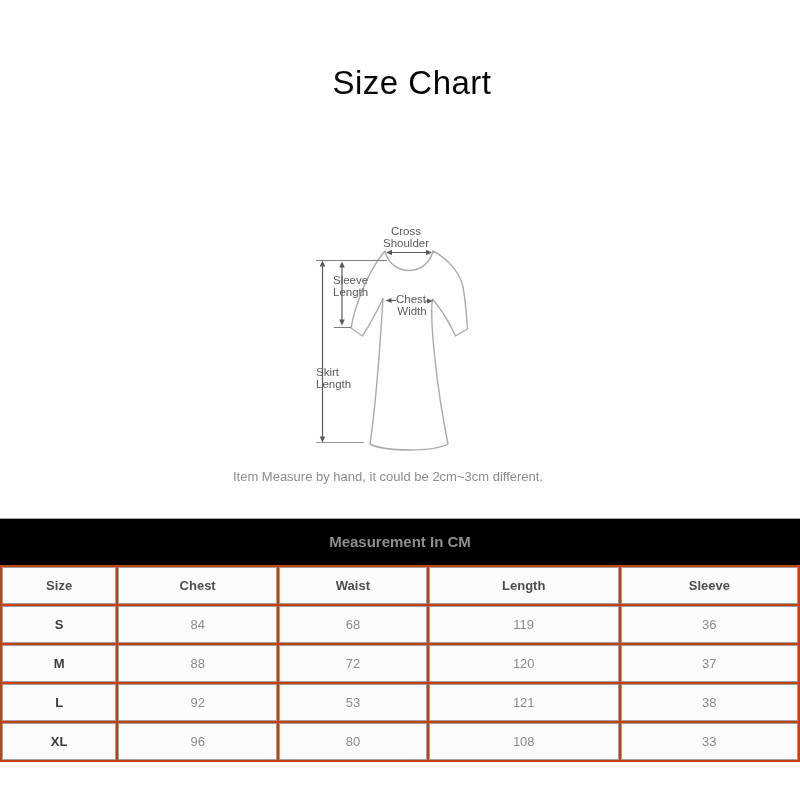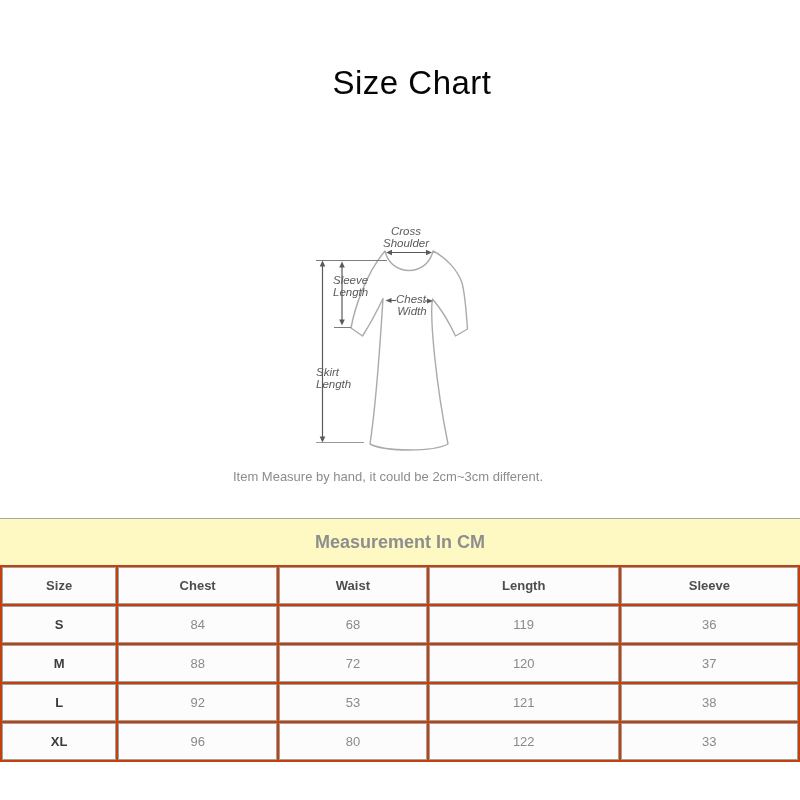--- a/index.html
+++ b/index.html
@@ -8,32 +8,32 @@
     background: #ffffff;
     font-family: "Liberation Sans", sans-serif;
     overflow: hidden;
   }
   .page-title {
     position: absolute; top: 52px; left: 0; width: 800px;
     text-align: center; font-size: 33px; font-weight: 400;
     color: #050505; letter-spacing: 0.5px; margin: 12px;
   }
   .diagram {
-    position: absolute; top: 210px; left: 280px; width: 250px; height: 260px; font-style: italic;
+    position: absolute; top: 210px; left: 280px; width: 250px; height: 260px;
   }
   .diagram svg { display: block; }
   .measure-note {
     position: absolute; top: 469px; left: 0; width: 776px;
     text-align: center; font-size: 13px; color: #8c8c8c;
   }
   .table-section { position: absolute; top: 518px; left: 0; width: 800px; }
   .table-caption {
     border-top: 1px solid #a8a8a8;
-    background: #fef9c3; height: 46px; line-height: 46px;
-    text-align: center; font-weight: bold; font-size: 18px; color: #8e8e8e;
+    background: #000000; height: 46px; line-height: 46px;
+    text-align: center; font-weight: bold; font-size: 15px; color: #8e8e8e;
   }
   table.size-table {
     width: 800px; border-collapse: separate; border-spacing: 2px;
     table-layout: fixed; background: #c2410c;
   }
   table.size-table th, table.size-table td {
     border: 1px solid #a0a0a0; background: #fcfcfc;
     height: 35px; padding: 0; text-align: center; vertical-align: middle;
     font-size: 13px; overflow: hidden;
   }
@@ -150,20 +150,20 @@
           <td class="size-cell">L</td>
           <td class="value-cell">92</td>
           <td class="value-cell">53</td>
           <td class="value-cell">121</td>
           <td class="value-cell">38</td>
         </tr>
         <tr>
           <td class="size-cell">XL</td>
           <td class="value-cell">96</td>
           <td class="value-cell">80</td>
-          <td class="value-cell">122</td>
+          <td class="value-cell">108</td>
           <td class="value-cell">33</td>
         </tr>
       </tbody>
     </table>
   </div>
 
 </div>
 
 </body></html>

